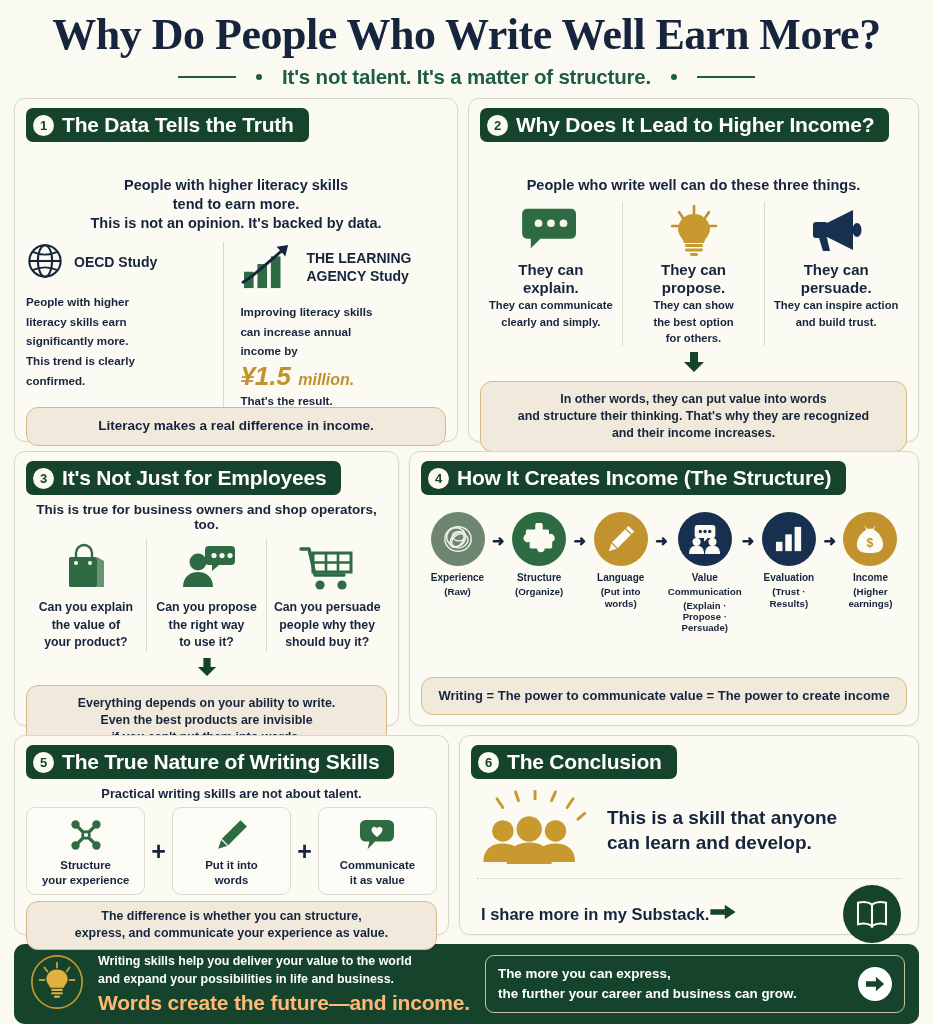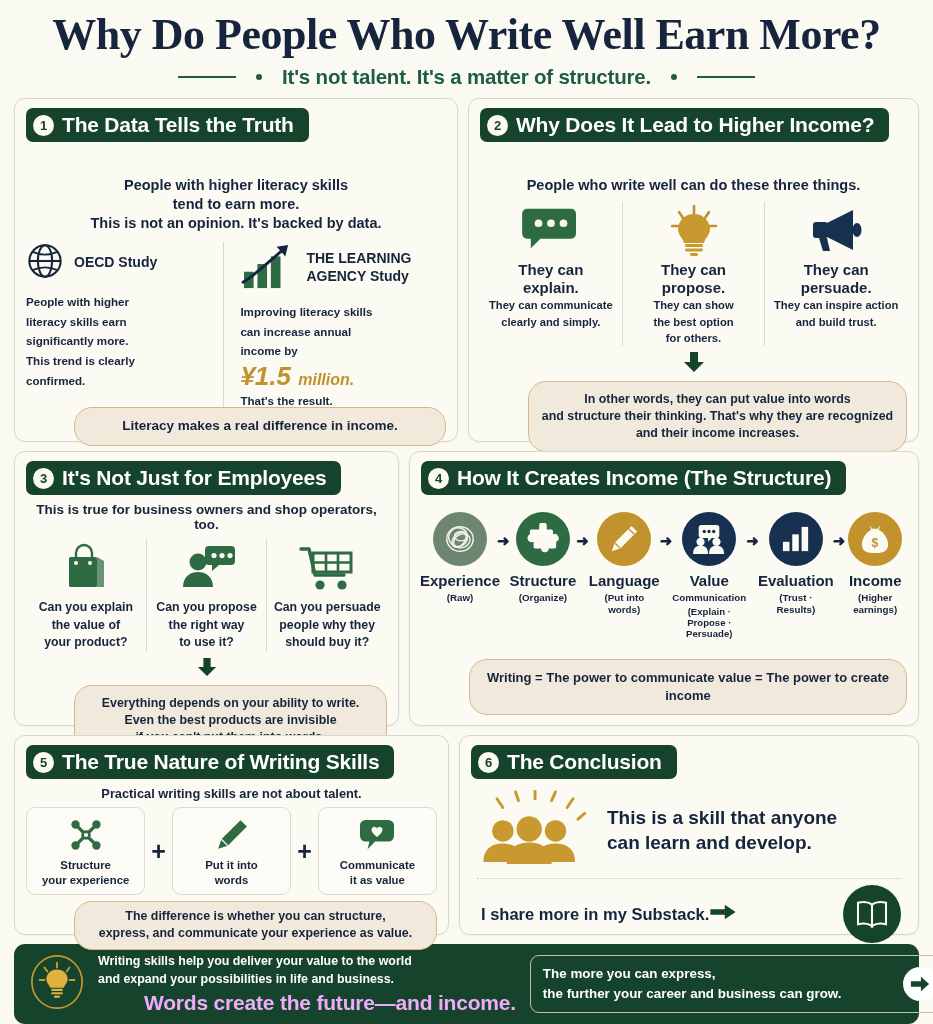--- a/index.html
+++ b/index.html
@@ -69,43 +69,43 @@
   .body-txt { font-size: 11.6px; font-weight: bold; line-height: 1.72; margin-top: 8px; }
   .p1l-body { text-align: left; }
   .money { font-size: 26px; font-weight: bold; color: #C2922E; line-height: 1.1; margin-top: 1px; font-style: italic; }
   .money small { font-size: 16px; }
   .result { font-size: 11.6px; font-weight: bold; margin-top: 3px; }
 
   .callout {
     margin-top: auto;
     background: #F1EADC;
     border: 1.4px solid #D7B986;
-    border-radius: 18px;
+    border-radius: 12px;
     padding: 9px 10px;
     text-align: center;
-    font-size: 13.5px; font-weight: bold; line-height: 1.38; margin-left: 48px;
+    font-size: 13.5px; font-weight: bold; line-height: 1.38;
   }
   .callout.sm { font-size: 12.4px; }
 
   
   .three { display: flex; margin-top: 7px; }
   .three > .col { flex: 1; text-align: center; padding: 0 6px; }
   .three > .col + .col { border-left: 1.2px solid #DCDAD0; }
   .col-icon { height: 56px; display: flex; align-items: center; justify-content: center; }
   .col-h { font-size: 15px; font-weight: bold; line-height: 1.2; margin-top: 3px; }
   .col-p { font-size: 11.2px; font-weight: bold; line-height: 1.45; }
   .down-arrow { text-align: center; margin: 5px 0 4px; }
 
   .p3-col-p { font-size: 12.3px; font-weight: bold; line-height: 1.42; margin-top: 4px; }
 
   
   .flow { display: flex; align-items: flex-start; justify-content: space-between; margin-top: 10px; padding: 0 2px; }
   .flow-step { display: flex; flex-direction: column; align-items: center; width: 74px; }
   .circ { width: 54px; height: 54px; border-radius: 50%; display: flex; align-items: center; justify-content: center; }
-  .flow-lbl { font-size: 15px; font-weight: bold; margin-top: 6px; line-height: 1.25; }
+  .flow-lbl { font-size: 10px; font-weight: bold; margin-top: 6px; line-height: 1.25; }
   .flow-sub { font-size: 9.8px; font-weight: bold; text-align: center; line-height: 1.25; margin-top: 1px; }
   .flow-arr { color: #16243E; font-size: 15px; font-weight: bold; margin-top: 20px; }
   .flow-note { text-align: center; font-size: 9.6px; font-weight: bold; margin-top: 2px; }
 
   
   .p5-row { display: flex; align-items: stretch; justify-content: center; gap: 6px; margin-top: 6px; }
   .p5-box {
     flex: 1; background: #FCFBF5; border: 1.3px solid #DDDBD1; border-radius: 9px;
     padding: 7px 4px 6px; text-align: center; display: flex; flex-direction: column; align-items: center;
   }
@@ -123,21 +123,21 @@
 
   
   .footer {
     background: #15432C; border-radius: 11px;
     display: flex; align-items: center; gap: 14px;
     padding: 10px 14px; height: 80px;
   }
   .f-left { display: flex; align-items: center; gap: 12px; flex: 0 0 auto; }
   .f-lines { color: #FFFFFF; }
   .f-l1 { font-size: 12.4px; font-weight: bold; line-height: 1.45; }
-  .f-big { font-size: 21px; font-weight: bold; color: #f0abfc; margin-top: 2px; letter-spacing: -0.2px; margin-left: 46px; }
+  .f-big { font-size: 21px; font-weight: bold; color: #fdba74; margin-top: 2px; letter-spacing: -0.2px; }
   .f-box {
     margin-left: auto; border: 1.5px solid #C9C0A2; border-radius: 9px;
     display: flex; align-items: center; gap: 14px;
     padding: 8px 12px; min-width: 420px;
   }
   .f-box-txt { color: #FFFFFF; font-size: 13.4px; font-weight: bold; line-height: 1.5; }
   .f-arr-circ { width: 34px; height: 34px; border-radius: 50%; background: #FFFFFF; display: flex; align-items: center; justify-content: center; margin-left: auto; }
 </style>
 </head>
 <body>

